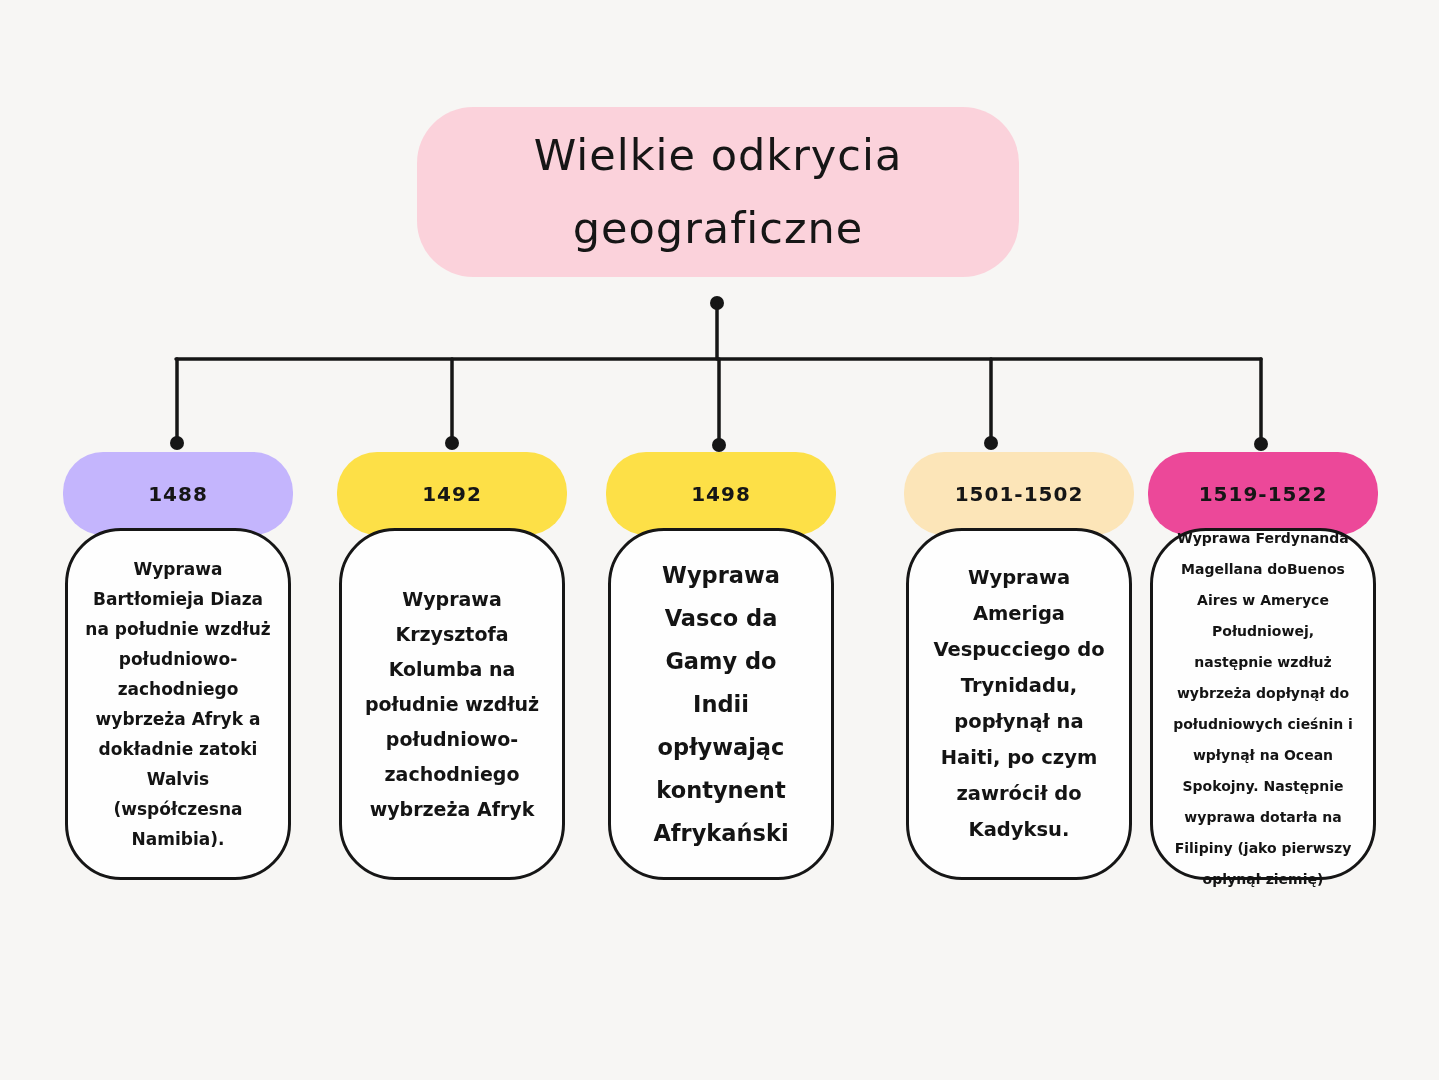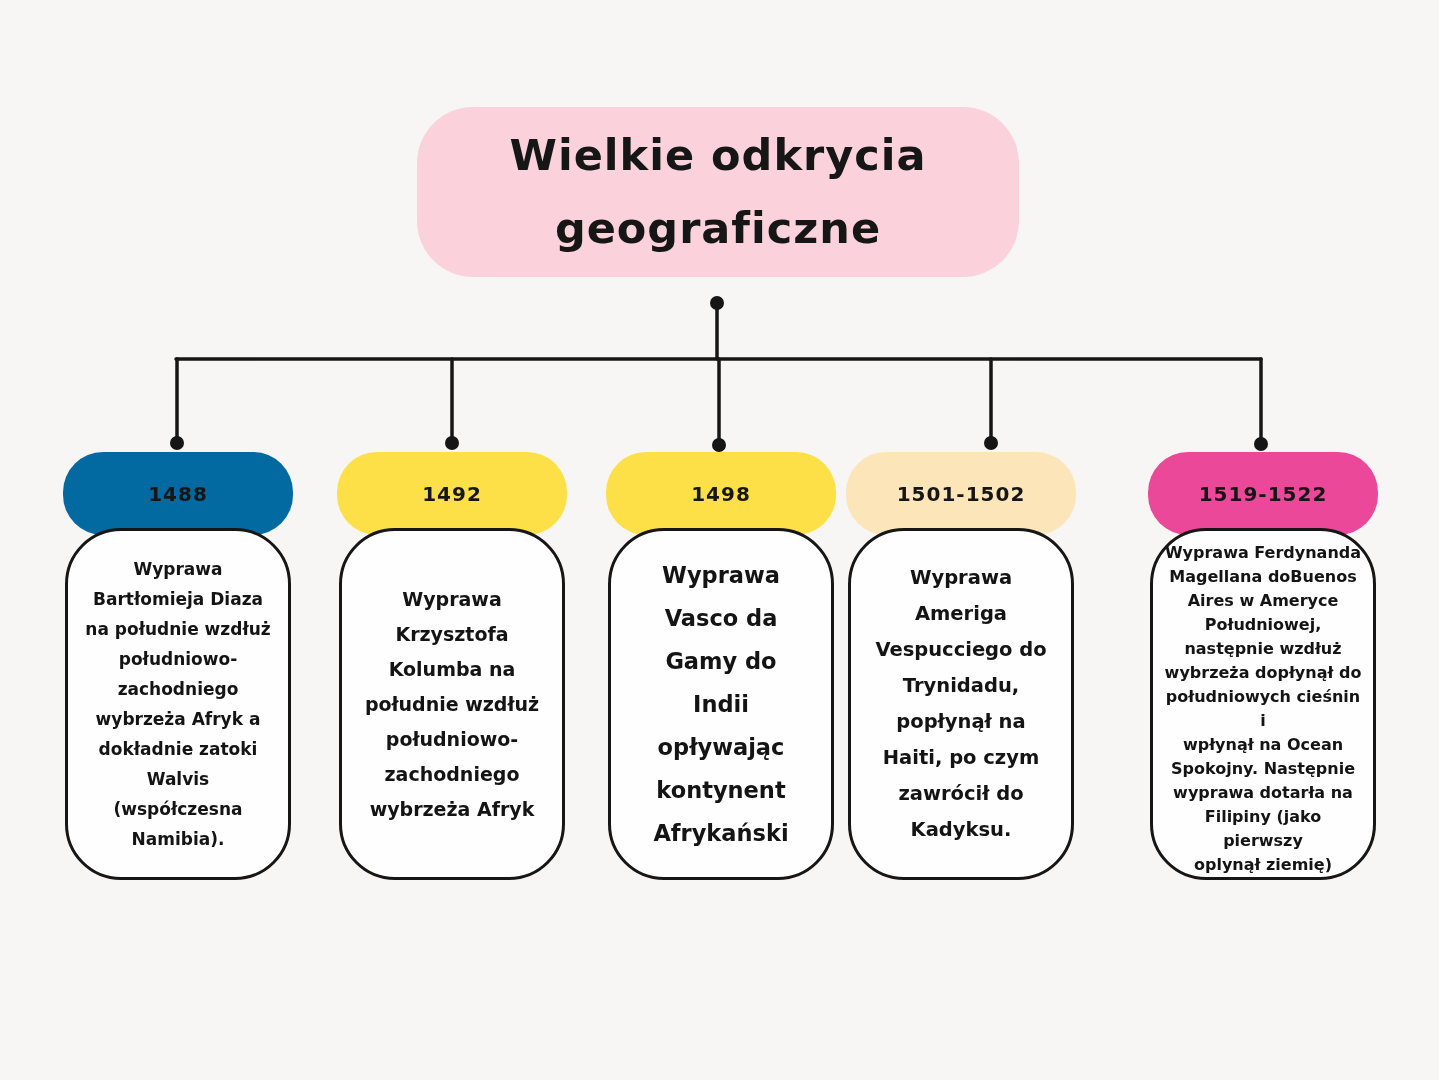--- a/index.html
+++ b/index.html
@@ -14,21 +14,21 @@
 
   .title-box {
     position: absolute;
     left: 417px; top: 107px;
     width: 602px; height: 170px;
     border-radius: 56px;
     display: flex; align-items: center; justify-content: center;
     text-align: center;
   }
   .title-text {
-    font-size: 43px; font-weight: 700; color: #161616;
+    font-size: 43px; font-weight: 400; color: #161616;
     line-height: 73px; white-space: pre-line; letter-spacing: 1px;
   }
 
   svg.connectors { position: absolute; inset: 0; width: 1439px; height: 1080px; }
   svg.connectors line { stroke: var(--line, #161616); stroke-width: 3.5; stroke-linecap: round; }
   svg.connectors circle { fill: var(--line, #161616); }
 
   .card { position: absolute; top: 452px; width: 230px; }
   .card-header {
     position: relative; z-index: 1;
@@ -50,26 +50,26 @@
     padding: 14px 10px;
   }
   .card-text {
     font-weight: 700; color: #141414;
     white-space: pre-line;
   }
   .t1 { font-size: 17px;   line-height: 30px; }
   .t2 { font-size: 19px;   line-height: 35px; }
   .t3 { font-size: 22.5px; line-height: 43px; }
   .t4 { font-size: 19.5px; line-height: 36px; }
-  .t5 { font-size: 16px;   line-height: 24px; margin-top: 9px; }
+  .t5 { font-size: 14px;   line-height: 31px; margin-top: 9px; }
 
   .c1 { left: 63px; }
   .c2 { left: 337px; }
   .c3 { left: 606px; }
-  .c4 { left: 846px; }
+  .c4 { left: 904px; }
   .c5 { left: 1148px; }
 </style>
 </head>
 <body>
 
 <div class="canvas">
 
   <div class="title-box" style="background: rgb(251, 210, 219);">
     <div class="title-text">Wielkie odkrycia
 geograficzne</div>
@@ -90,21 +90,21 @@
     <circle cx="719" cy="445" r="7"></circle>
 
     <line x1="991" y1="359" x2="991" y2="440"></line>
     <circle cx="991" cy="443" r="7"></circle>
 
     <line x1="1261" y1="359" x2="1261" y2="441"></line>
     <circle cx="1261" cy="444" r="7"></circle>
   </svg>
 
   <div class="card c1">
-    <div class="card-header" style="background: #0369a1;">
+    <div class="card-header" style="background: #c4b5fd;">
       <span class="card-date">1488</span>
     </div>
     <div class="card-body">
       <div class="card-text t1">Wyprawa
 Bartłomieja Diaza
 na południe wzdłuż
 południowo-
 zachodniego
 wybrzeża Afryk a
 dokładnie zatoki

